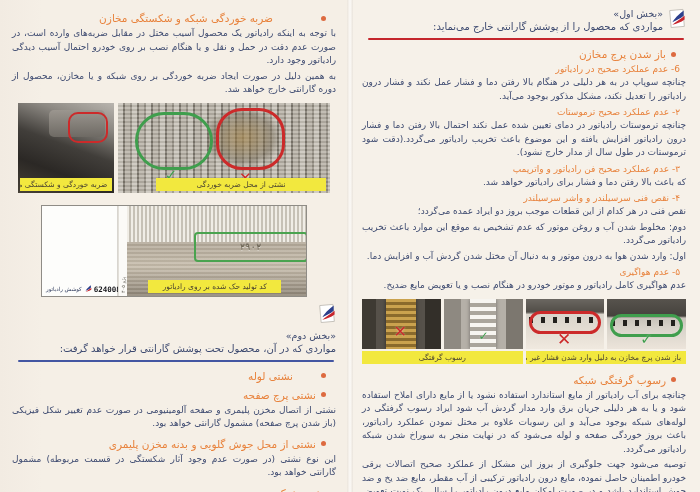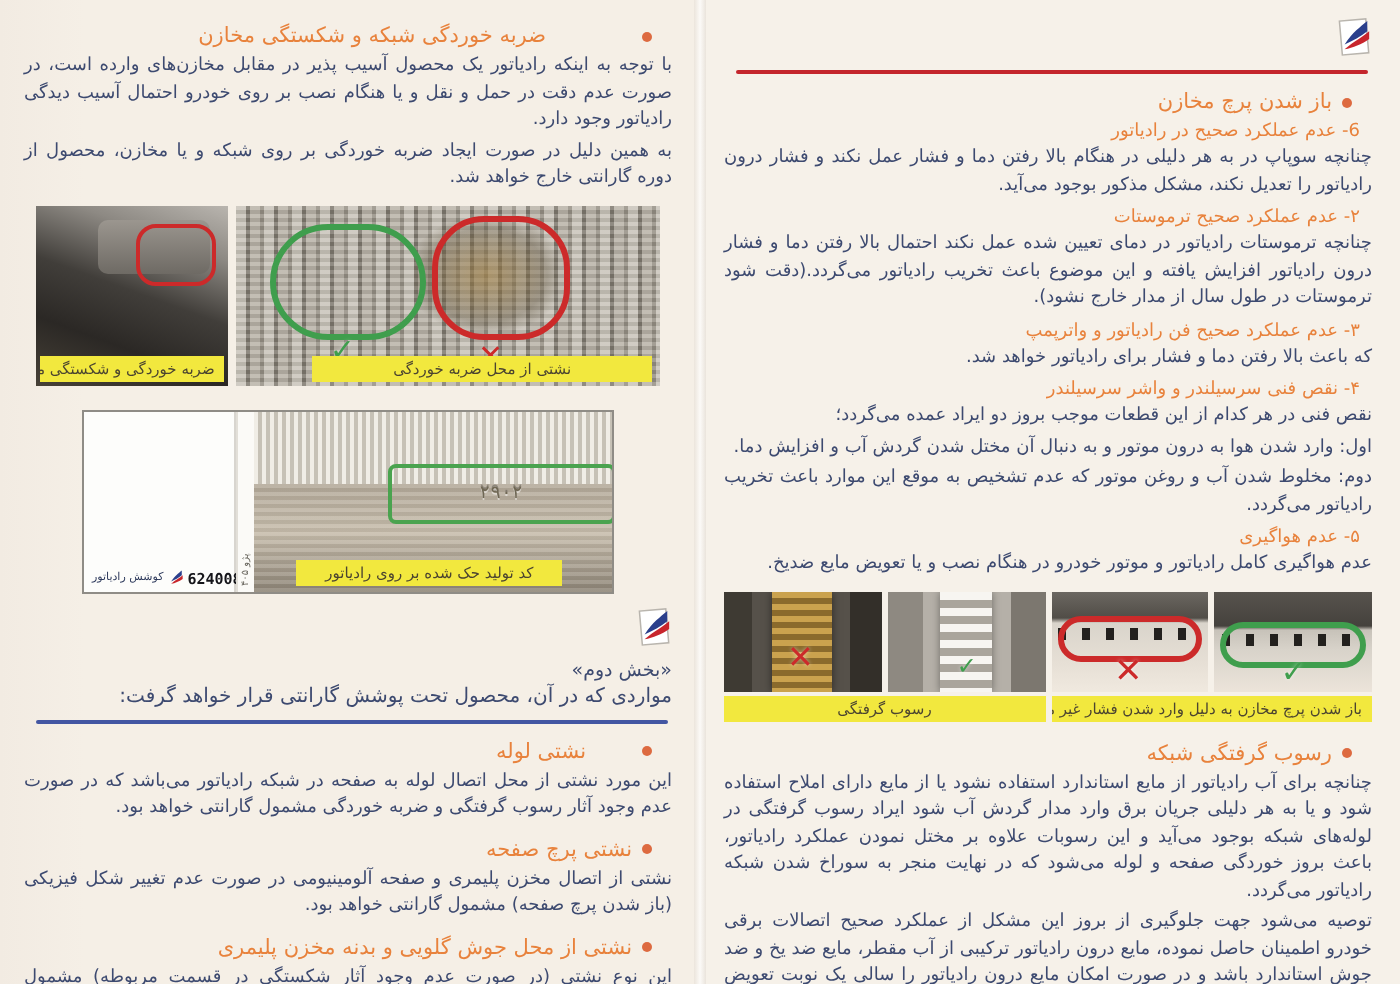--- a/index.html
+++ b/index.html
@@ -104,41 +104,45 @@
 <div class="wm" id="wm-grey1"></div>
 
 <div class="page" id="right-page">
 
   <div class="sec-header">
     <svg class="logo-badge" viewBox="0 0 18 22">
       <rect x="1.5" y="2" width="14" height="18" fill="#ffffff" stroke="#b9b5ae" stroke-width="0.8" transform="rotate(-5 8 11)"></rect>
       <path d="M3.5 15 C8 8, 11.5 6, 15.5 2.5 L15.5 8 C12 11, 8 12.8, 3.5 15 Z" fill="#2b3f8c"></path>
       <path d="M3.5 17.5 C9 13, 13 11, 16.5 8 L16.5 12 C12.5 15, 8 16.5, 3.5 17.5 Z" fill="#c8252c"></path>
     </svg>
+    <div class="txt">
+      <div class="sec-title">«بخش اول»</div>
+      <div class="sec-sub">مواردی که محصول را از پوشش گارانتی خارج می‌نماید:</div>
+    </div>
   </div>
   <div class="rule" style="background:#c4262c;margin-top:-6px;"></div>
 
   <div class="bullet-head">
     <span class="dot"></span>
     <span>باز شدن پرچ مخازن</span>
   </div>
 
   <div class="num-head">6- عدم عملکرد صحیح در رادیاتور</div>
   <p class="body">چنانچه سوپاپ در به هر دلیلی در هنگام بالا رفتن دما و فشار عمل نکند و فشار درون رادیاتور را تعدیل نکند، مشکل مذکور بوجود می‌آید.</p>
 
   <div class="num-head">۲- عدم عملکرد صحیح ترموستات</div>
   <p class="body">چنانچه ترموستات رادیاتور در دمای تعیین شده عمل نکند احتمال بالا رفتن دما و فشار درون رادیاتور افزایش یافته و این موضوع باعث تخریب رادیاتور می‌گردد.(دقت شود ترموستات در طول سال از مدار خارج نشود).</p>
 
   <div class="num-head">۳- عدم عملکرد صحیح فن رادیاتور و واترپمپ</div>
   <p class="body">که باعث بالا رفتن دما و فشار برای رادیاتور خواهد شد.</p>
 
   <div class="num-head">۴- نقص فنی سرسیلندر و واشر سرسیلندر</div>
   <p class="body">نقص فنی در هر کدام از این قطعات موجب بروز دو ایراد عمده می‌گردد؛</p>
+  <p class="body">دوم: مخلوط شدن آب و روغن موتور که عدم تشخیص به موقع این موارد باعث تخریب رادیاتور می‌گردد.</p>
   <p class="body">اول: وارد شدن هوا به درون موتور و به دنبال آن مختل شدن گردش آب و افزایش دما.</p>
-  <p class="body">دوم: مخلوط شدن آب و روغن موتور که عدم تشخیص به موقع این موارد باعث تخریب رادیاتور می‌گردد.</p>
 
   <div class="num-head">۵- عدم هواگیری</div>
   <p class="body">عدم هواگیری کامل رادیاتور و موتور خودرو در هنگام نصب و یا تعویض مایع ضدیخ.</p>
 
   <div class="panel-strip">
     <div class="panel" id="panel1">
       <div class="tabs" style="top:42%;"></div>
       <div class="oval g" style="left:4%;right:4%;top:30%;height:34%;"></div>
       <span class="mark green-t" style="left:42%;bottom:1px;font-size:15px;">✓</span>
     </div>
@@ -168,21 +172,21 @@
   <p class="body">چنانچه برای آب رادیاتور از مایع استاندارد استفاده نشود یا از مایع دارای املاح استفاده شود و یا به هر دلیلی جریان برق وارد مدار گردش آب شود ایراد رسوب گرفتگی در لوله‌های شبکه بوجود می‌آید و این رسوبات علاوه بر مختل نمودن عملکرد رادیاتور، باعث بروز خوردگی صفحه و لوله می‌شود که در نهایت منجر به سوراخ شدن شبکه رادیاتور می‌گردد.</p>
   <p class="body">توصیه می‌شود جهت جلوگیری از بروز این مشکل از عملکرد صحیح اتصالات برقی خودرو اطمینان حاصل نموده، مایع درون رادیاتور ترکیبی از آب مقطر، مایع ضد یخ و ضد جوش استاندارد باشد و در صورت امکان مایع درون رادیاتور را سالی یک نوبت تعویض نمایید.</p>
 </div>
 
 <div class="page" id="left-page">
 
   <div class="bullet-head" style="margin-top:2px;gap:48px;">
     <span class="dot"></span>
     <span>ضربه خوردگی شبکه و شکستگی مخازن</span>
   </div>
-  <p class="body">با توجه به اینکه رادیاتور یک محصول آسیب پذیر در مقابل مخازن‌های وارده است، در صورت عدم دقت در حمل و نقل و یا هنگام نصب بر روی خودرو احتمال آسیب دیدگی رادیاتور وجود دارد.</p>
+  <p class="body">با توجه به اینکه رادیاتور یک محصول آسیب مختل در مقابل ضربه‌های وارده است، در صورت عدم دقت در حمل و نقل و یا هنگام نصب بر روی خودرو احتمال آسیب دیدگی رادیاتور وجود دارد.</p>
   <p class="body">به همین دلیل در صورت ایجاد ضربه خوردگی بر روی شبکه و یا مخازن، محصول از دوره گارانتی خارج خواهد شد.</p>
 
   <div class="lp-photos">
     <div id="photoA">
       <div class="crush"></div>
       <div class="oval g" style="left:8%;top:10%;width:34%;height:58%;border-radius:30px;z-index:3;"></div>
       <span class="mark green-t" style="left:22%;bottom:10%;font-size:15px;">✓</span>
       <div class="oval r" style="left:46%;top:6%;width:30%;height:62%;border-radius:26px;z-index:3;"></div>
       <span class="mark red-t" style="left:57%;bottom:6%;font-size:15px;">✕</span>
       <div class="cap photo-cap" style="left:18%;right:2%;bottom:2px;">نشتی از محل ضربه خوردگی</div>
@@ -259,21 +263,20 @@
       <div class="sec-title">«بخش دوم»</div>
       <div class="sec-sub">مواردی که در آن، محصول تحت پوشش گارانتی قرار خواهد گرفت:</div>
     </div>
   </div>
   <div class="rule" style="background:#4356a2;margin-top:-6px;"></div>
 
   <div class="bullet-head" style="margin-top:4px;gap:28px;">
     <span class="dot"></span>
     <span>نشتی لوله</span>
   </div>
-  <p class="body">این مورد نشتی از محل اتصال لوله به صفحه در شبکه رادیاتور می‌باشد که در صورت عدم وجود آثار رسوب گرفتگی و ضربه خوردگی مشمول گارانتی خواهد بود.</p>
 
   <div class="bullet-head">
     <span class="dot"></span>
     <span>نشتی پرچ صفحه</span>
   </div>
   <p class="body">نشتی از اتصال مخزن پلیمری و صفحه آلومینیومی در صورت عدم تغییر شکل فیزیکی (باز شدن پرچ صفحه) مشمول گارانتی خواهد بود.</p>
 
   <div class="bullet-head">
     <span class="dot"></span>
     <span>نشتی از محل جوش گلویی و بدنه مخزن پلیمری</span>

